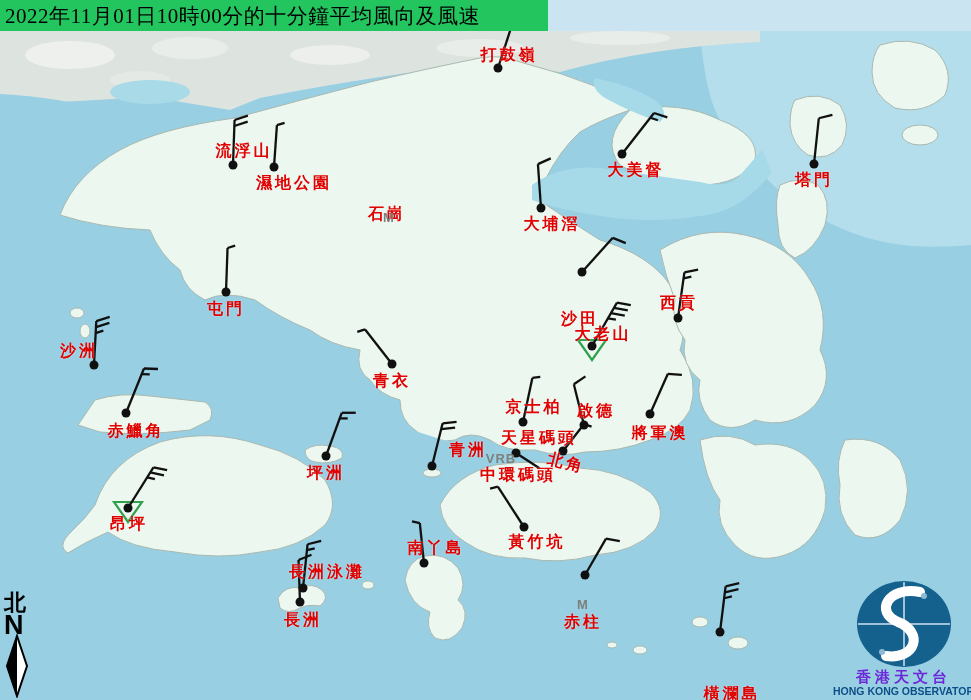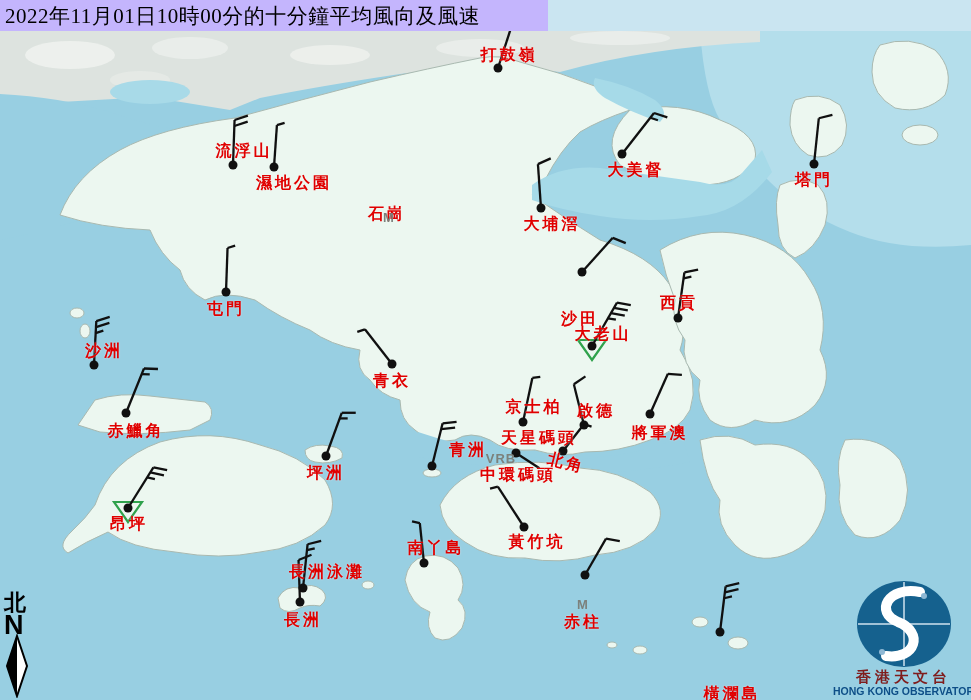--- a/index.html
+++ b/index.html
@@ -7,29 +7,29 @@
          font-family:"Liberation Serif",serif;background:#98cfe2;}
   #map-svg{position:absolute;left:0;top:0;}
   #station-layer{position:absolute;left:0;top:0;width:971px;height:700px;}
   #label-layer{position:absolute;left:0;top:0;width:799px;height:700px;pointer-events:none;}
   .st-label{position:absolute;transform:translateX(-50%);white-space:nowrap;
             color:#e00000;font-size:16px;font-weight:bold;letter-spacing:3px;
             font-family:"Liberation Serif",serif;text-shadow:0 0 2px rgba(255,255,255,.6);}
   .st-note{position:absolute;transform:translateX(-50%);color:#7c817c;
            font-family:"Liberation Sans",sans-serif;font-weight:bold;font-size:13px;
            letter-spacing:1px;}
-  #title-band{position:absolute;left:0;top:0;width:548px;height:31px;background:#c4b5fd;}
+  #title-band{position:absolute;left:0;top:0;width:548px;height:31px;background:#22c55e;}
   #map-title{position:absolute;left:5px;top:2px;font-size:21px;color:#000;
              font-family:"Liberation Serif",serif;letter-spacing:0.5px;white-space:nowrap;}
   #compass{position:absolute;left:2px;top:588px;width:40px;height:112px;}
   #compass .c-cn{position:absolute;left:2px;top:0px;font-size:22px;font-weight:bold;color:#000;}
   #compass .c-n{position:absolute;left:2px;top:22px;font-size:27px;font-weight:bold;
                 font-family:"Liberation Sans",sans-serif;color:#000;}
   #logo{position:absolute;left:836px;top:580px;width:135px;height:120px;text-align:center;}
-  #logo .l-cn{position:absolute;left:0;right:0;top:88px;color:#7f1d1d;font-size:15px;
+  #logo .l-cn{position:absolute;left:0;right:0;top:88px;color:#6d28d9;font-size:15px;
               font-weight:bold;letter-spacing:4px;font-family:"Liberation Sans",sans-serif;}
   #logo .l-en{position:absolute;left:-3px;right:0;top:105px;color:#0d4e87;font-size:10.5px;
               font-weight:bold;font-family:"Liberation Sans",sans-serif;white-space:nowrap;}
 </style>
 </head>
 <body>
 
 <div id="stage">
 
   <svg id="map-svg" width="971" height="700" viewBox="0 0 971 700">
@@ -266,21 +266,21 @@
       <div class="st-label" style="left: 244px; top: 141px;">流浮山</div>
       <div class="st-label" style="left: 294px; top: 173px;">濕地公園</div>
       <div class="st-label" style="left: 387px; top: 204px; text-align: right;">石崗</div>
       <div class="st-note" style="left: 389px; top: 210px;">M</div>
       <div class="st-label" style="left: 636px; top: 160px;">大美督</div>
       <div class="st-label" style="left: 814px; top: 170px;">塔門</div>
       <div class="st-label" style="left: 552px; top: 214px;">大埔滘</div>
       <div class="st-label" style="left: 580px; top: 280px; margin-top: 29px;">沙田</div>
       <div class="st-label" style="left: 226px; top: 299px;">屯門</div>
       <div class="st-label" style="left: 679px; top: 293px;">西貢</div>
-      <div class="st-label" style="left: 104px; top: 341px;">沙洲</div>
+      <div class="st-label" style="left: 79px; top: 341px;">沙洲</div>
       <div class="st-label" style="left: 603px; top: 324px;">大老山</div>
       <div class="st-label" style="left: 392px; top: 371px;">青衣</div>
       <div class="st-label" style="left: 136px; top: 421px;">赤鱲角</div>
       <div class="st-label" style="left: 534px; top: 397px;">京士柏</div>
       <div class="st-label" style="left: 596px; top: 401px;">啟德</div>
       <div class="st-label" style="left: 660px; top: 423px;">將軍澳</div>
       <div class="st-label" style="left: 539px; top: 428px;">天星碼頭</div>
       <div class="st-label" style="left: 518px; top: 465px;">中環碼頭</div>
       <div class="st-note" style="left: 501px; top: 451px;">VRB</div>
       <div class="st-label" style="left: 566px; top: 453px; transform: translateX(-50%) rotate(14deg);">北角</div>

